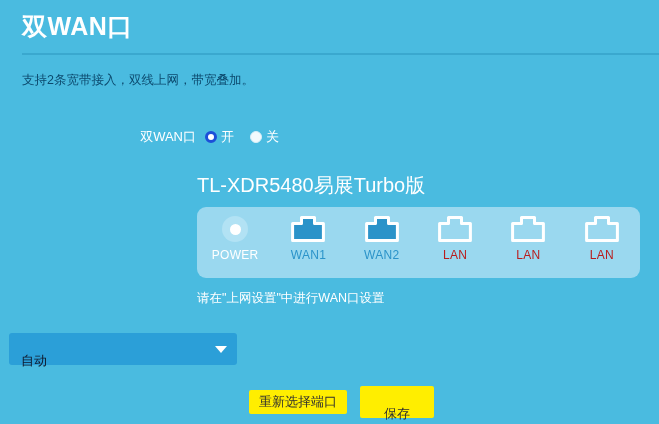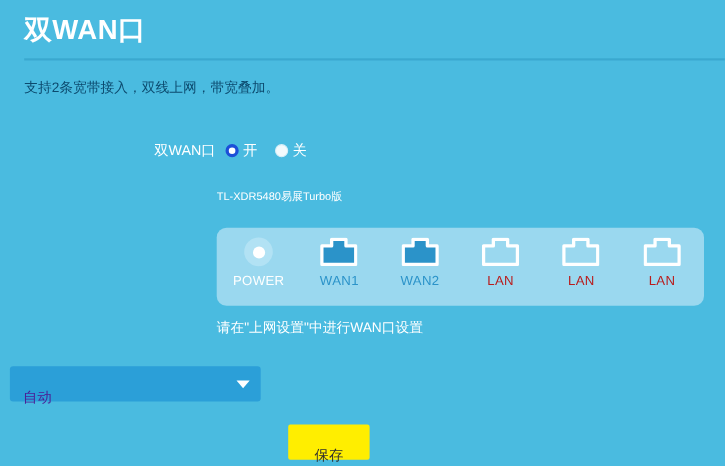--- a/index.html
+++ b/index.html
@@ -107,21 +107,21 @@
     font-size: 13px;
     color: #ffffff;
     white-space: nowrap;
   }
 
   
   .device-model {
     position: absolute;
     left: 197px;
     top: 172px;
-    font-size: 10px;
+    font-size: 20px;
     color: #ffffff;
     white-space: nowrap;
   }
   .port-panel {
     position: absolute;
     left: 197px;
     top: 207px;
     width: 443px;
     height: 71px;
     background: #9ad8ef;
@@ -198,21 +198,21 @@
     border-radius: 3px;
     display: flex;
     align-items: center;
     justify-content: space-between;
     padding: 0 10px 0 12px;
     box-sizing: border-box;
     cursor: pointer;
   }
   .select-value {
     font-size: 13px;
-    color: #4c1d95;
+    color: #0f172a;
     white-space: nowrap;
     margin-top: 24px;
   }
   .select-caret {
     width: 0;
     height: 0;
     border-left: 6px solid transparent;
     border-right: 6px solid transparent;
     border-top: 7px solid #ffffff;
   }
@@ -332,14 +332,15 @@
 <div class="hint-text">请在"上网设置"中进行WAN口设置</div>
 
 <div class="form-row row-bandwidth">
   <div class="select-box">
     <span class="select-value">自动</span>
     <span class="select-caret"></span>
   </div>
 </div>
 
 <div class="button-bar">
+  <button class="btn btn-reselect">重新选择端口</button>
   <button class="btn btn-save">保存</button>
 </div>
 
 </body></html>

